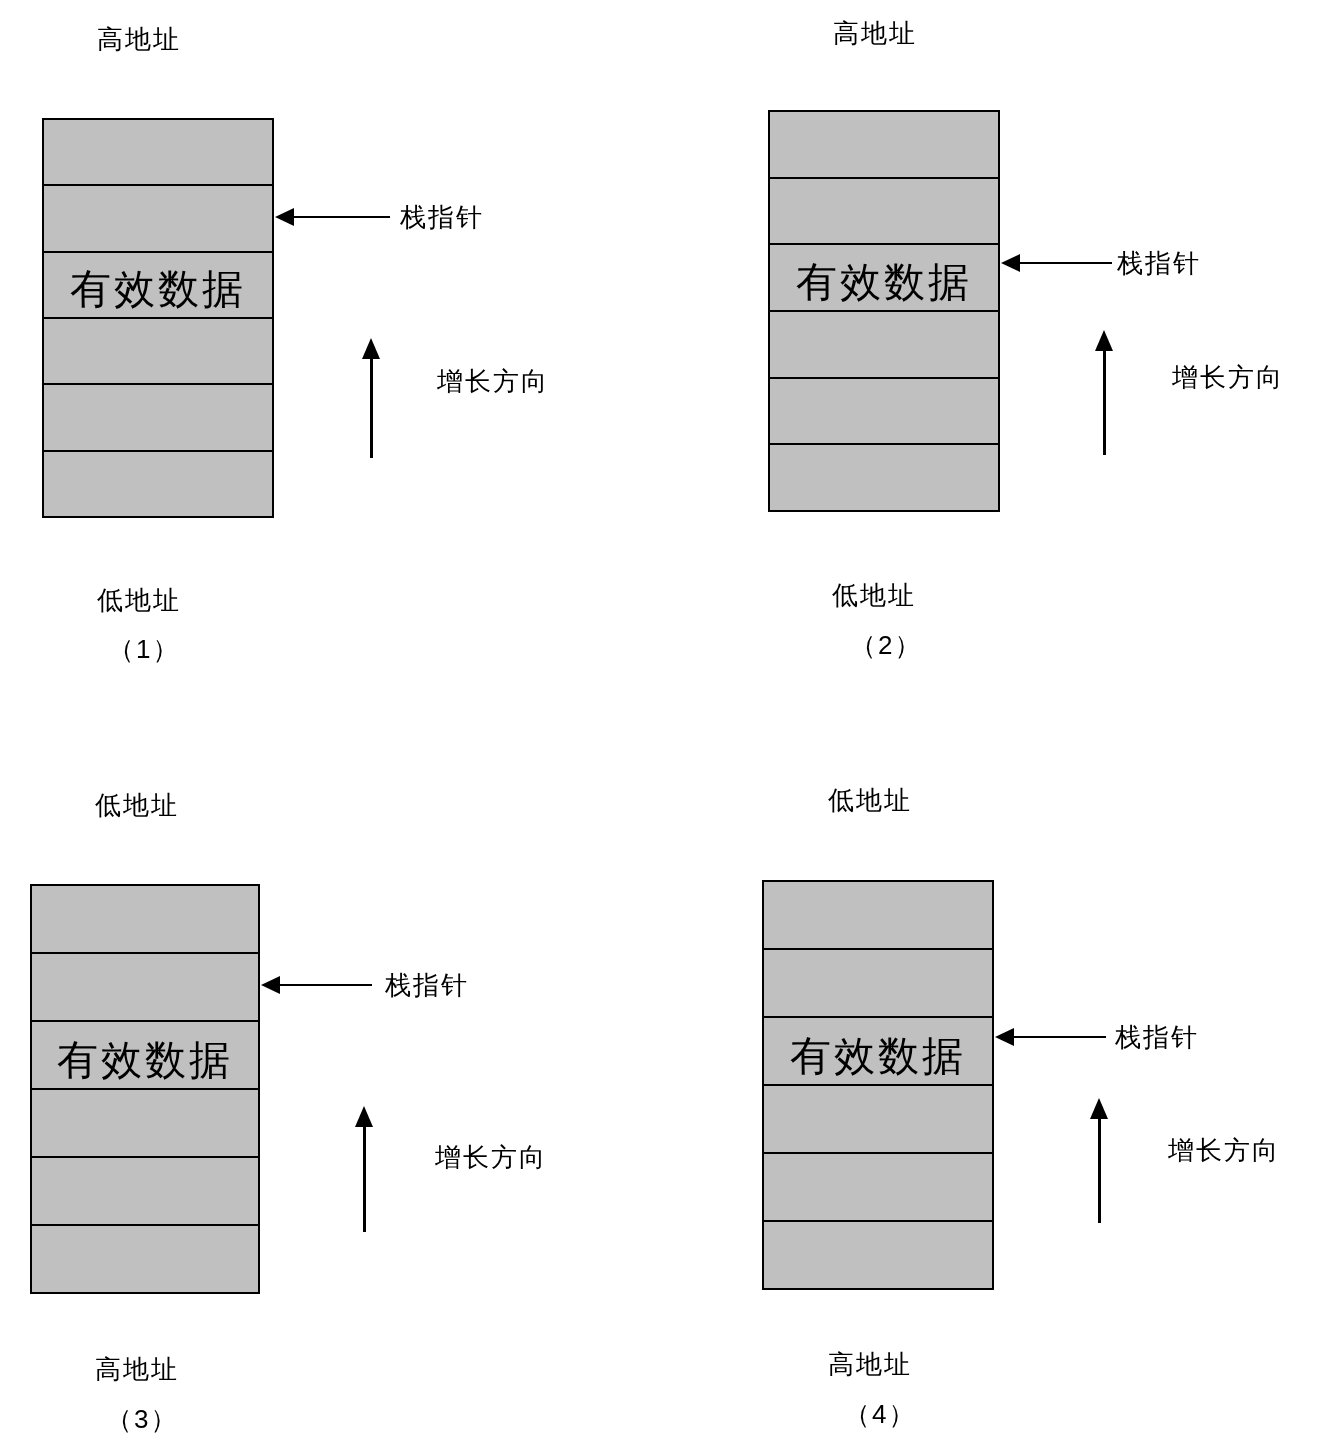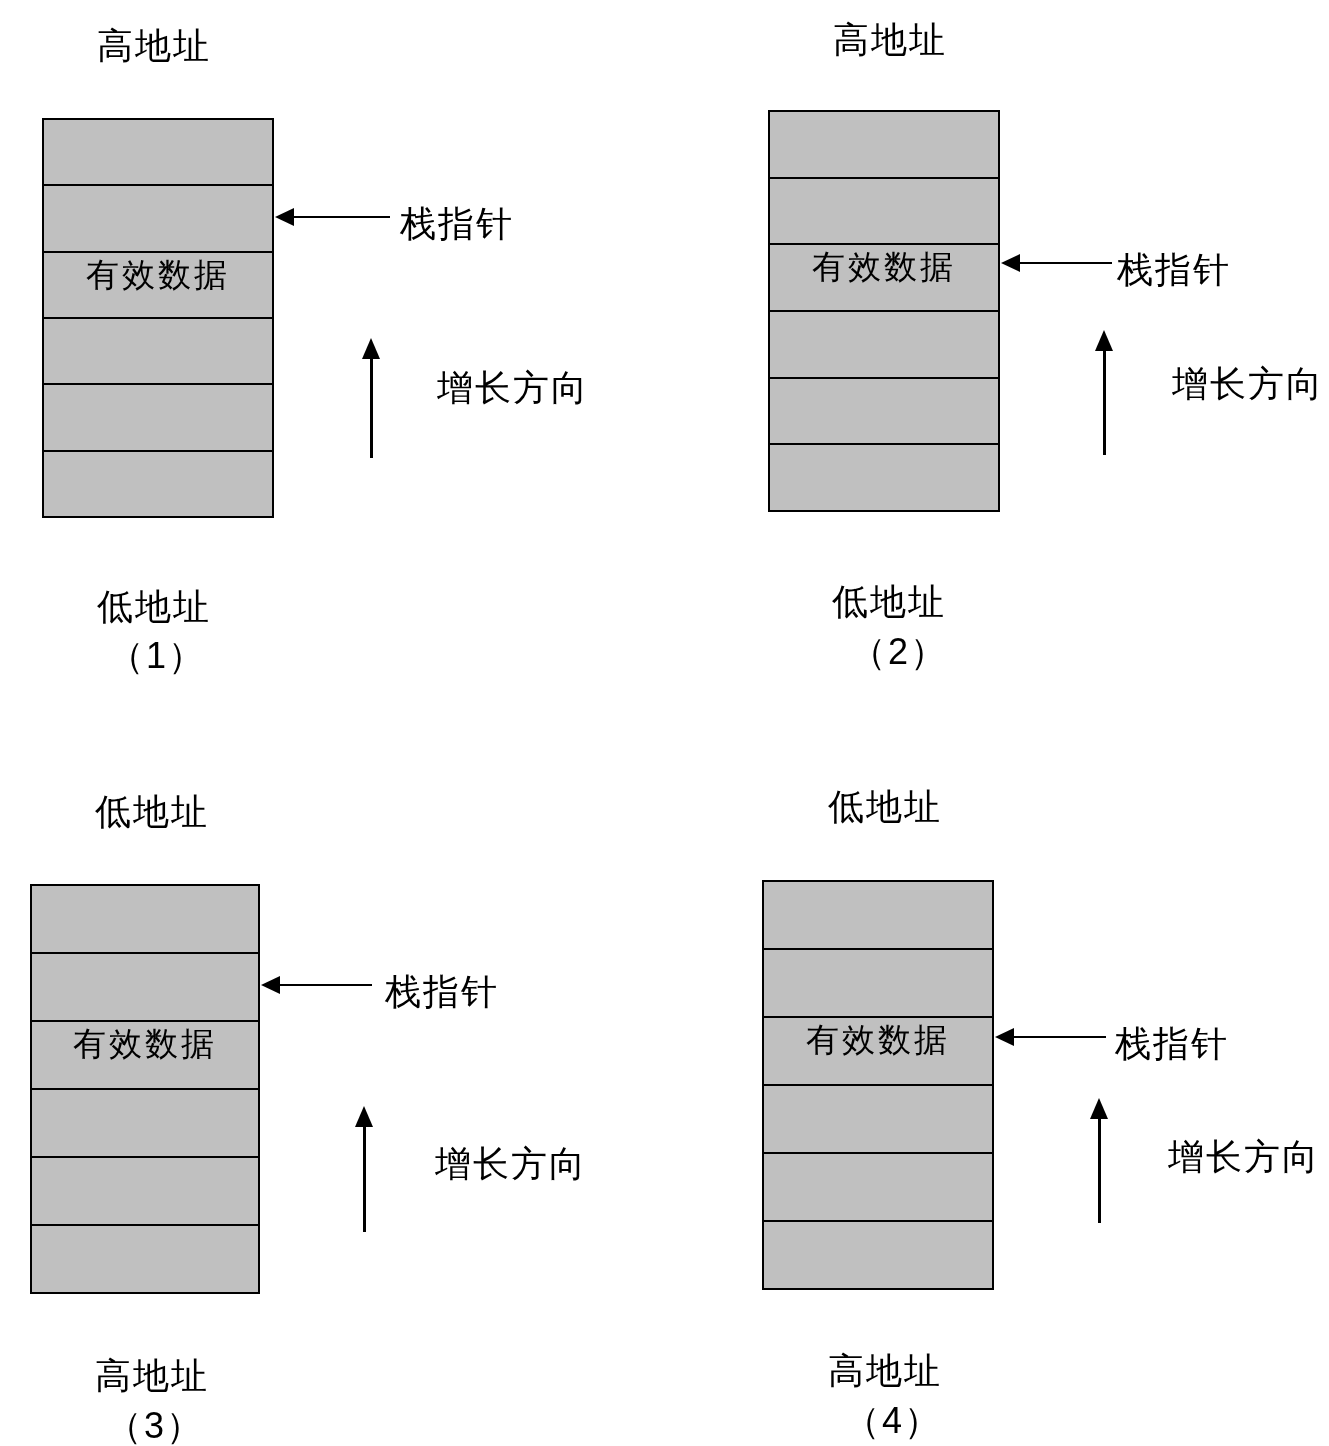--- a/index.html
+++ b/index.html
@@ -8,41 +8,41 @@
     width: 1329px; height: 1446px;
     position: relative;
     font-family: "Liberation Sans", sans-serif;
     color: #000;
     overflow: hidden;
   }
   .canvas { position: absolute; inset: 0; }
 
   .label {
     position: absolute;
-    font-size: 36px;
+    font-size: 26px;
     letter-spacing: 2px;
     color: #000;
     white-space: nowrap;
   }
 
   .stack {
     position: absolute;
     border: 2px solid var(--border, #000);
     display: flex;
     flex-direction: column;
     background: var(--border, #000);
   }
   .cell {
     flex: 1;
     background: var(--cell-fill, #c0c0c0);
     border-bottom: 2px solid var(--border, #000);
     display: flex;
-    align-items: flex-start;
+    align-items: flex-end;
     justify-content: center;
-    font-size: 33px;
+    font-size: 41px;
     letter-spacing: 3px;
   }
   .cell:last-child { border-bottom: none; }
 
   
   .h-arrow {
     position: absolute;
     height: 2px;
     background: #000;
   }

